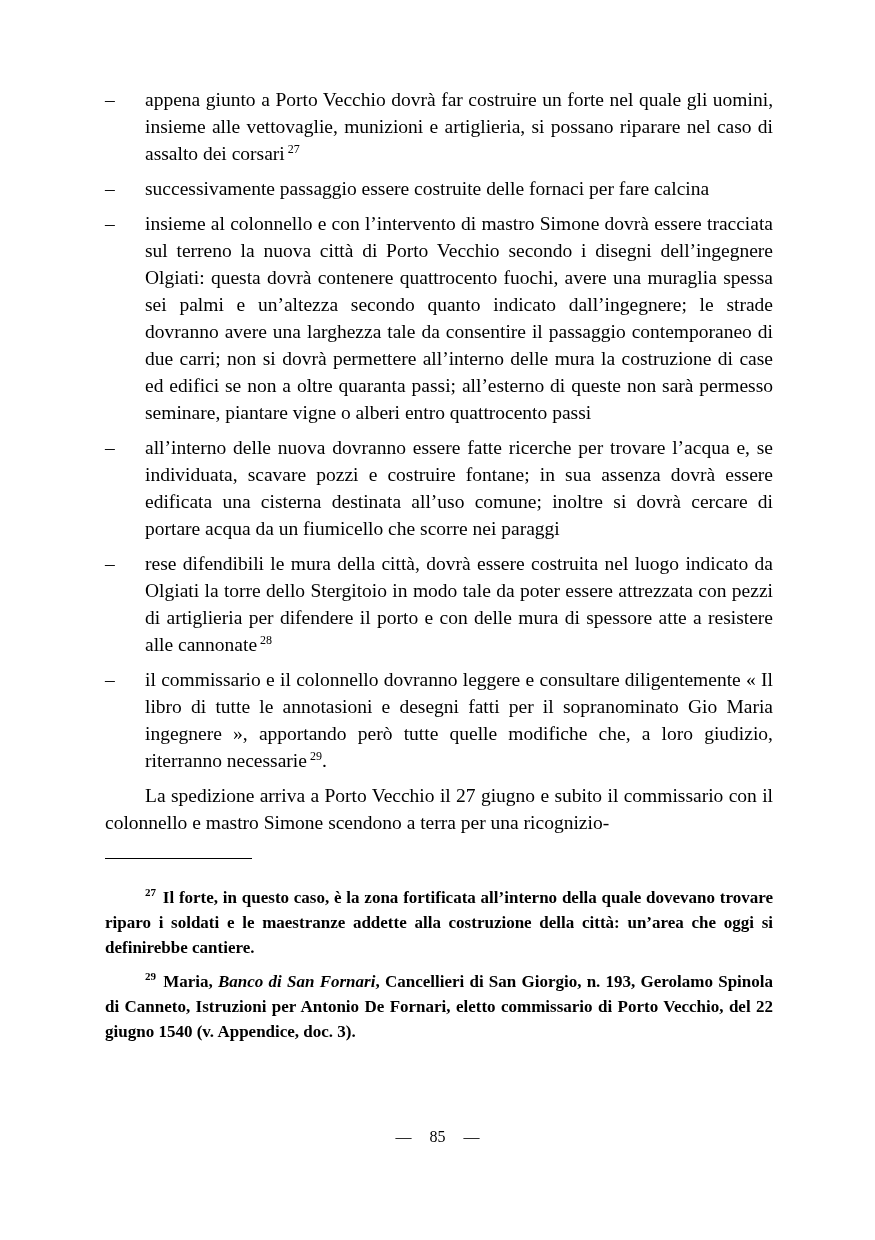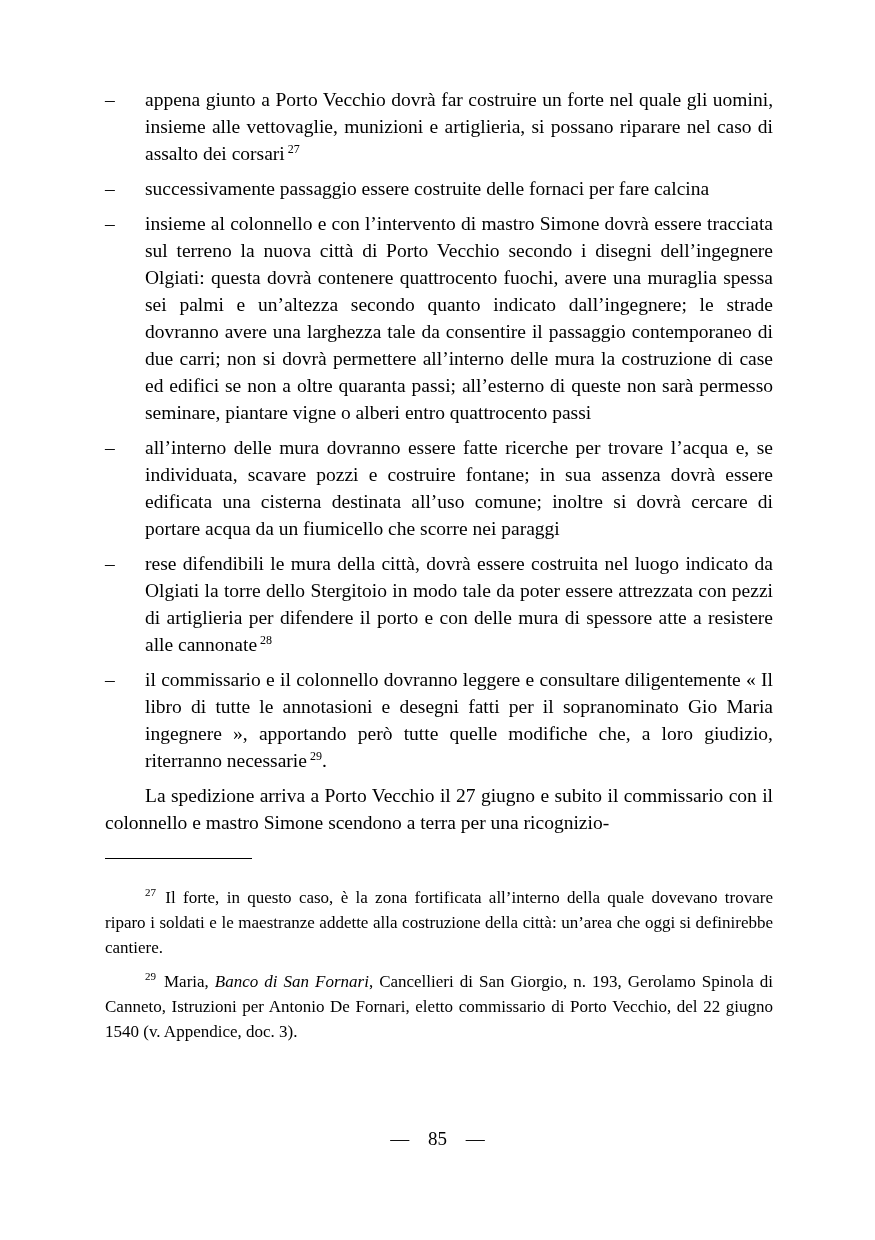--- a/index.html
+++ b/index.html
@@ -51,34 +51,35 @@
   }
   .footnotes {
     margin-top: 26px;
     font-size: 17px;
     line-height: 25px;
     text-align: justify;
   }
   .fn {
     margin: 0 0 9px 0;
     text-indent: 40px;
+    font-weight: bold;
   }
   .fn sup.fnum {
     font-size: 11px;
     line-height: 0;
     vertical-align: super;
     margin-right: 2px;
   }
   .footer {
     position: absolute;
     top: 1128px;
     left: 0;
     width: 100%;
     text-align: center;
-    font-size: 19px;
+    font-size: 16px;
     word-spacing: 14px;
   }
 </style>
 </head>
 <body>
 
 <div class="page">
   <div class="content">
 
     <div class="bullet-list">
@@ -93,21 +94,21 @@
         <span><span>successivamente passaggio essere costruite delle fornaci per fare calcina</span><sup class="ref"></sup><span></span></span>
       </div>
 
       <div class="bullet">
         <span class="dash">–</span>
         <span><span>insieme al colonnello e con l’intervento di mastro Simone dovrà essere tracciata sul terreno la nuova città di Porto Vecchio secondo i disegni dell’ingegnere Olgiati: questa dovrà contenere quattrocento fuochi, avere una muraglia spessa sei palmi e un’altezza secondo quanto indicato dall’ingegnere; le strade dovranno avere una larghezza tale da consentire il passaggio contemporaneo di due carri; non si dovrà permettere all’interno delle mura la costruzione di case ed edifici se non a oltre quaranta passi; all’esterno di queste non sarà permesso seminare, piantare vigne o alberi entro quattrocento passi</span><sup class="ref"></sup><span></span></span>
       </div>
 
       <div class="bullet">
         <span class="dash">–</span>
-        <span><span>all’interno delle mura dovranno essere fatte ricerche per trovare l’acqua e, se individuata, scavare pozzi e costruire fontane; in sua assenza dovrà essere edificata una cisterna destinata all’uso comune; inoltre si dovrà cercare di portare acqua da un fiumicello che scorre nei paraggi</span><sup class="ref"></sup><span></span></span>
+        <span><span>all’interno delle nuova dovranno essere fatte ricerche per trovare l’acqua e, se individuata, scavare pozzi e costruire fontane; in sua assenza dovrà essere edificata una cisterna destinata all’uso comune; inoltre si dovrà cercare di portare acqua da un fiumicello che scorre nei paraggi</span><sup class="ref"></sup><span></span></span>
       </div>
 
       <div class="bullet">
         <span class="dash">–</span>
         <span><span>rese difendibili le mura della città, dovrà essere costruita nel luogo indicato da Olgiati la torre dello Stergitoio in modo tale da poter essere attrezzata con pezzi di artiglieria per difendere il porto e con delle mura di spessore atte a resistere alle cannonate</span><sup class="ref">28</sup><span></span></span>
       </div>
 
       <div class="bullet">
         <span class="dash">–</span>
         <span><span>il commissario e il colonnello dovranno leggere e consultare diligentemente « Il libro di tutte le annotasioni e desegni fatti per il sopranominato Gio Maria ingegnere », apportando però tutte quelle modifiche che, a loro giudizio, riterranno necessarie</span><sup class="ref">29</sup><span>.</span></span>

